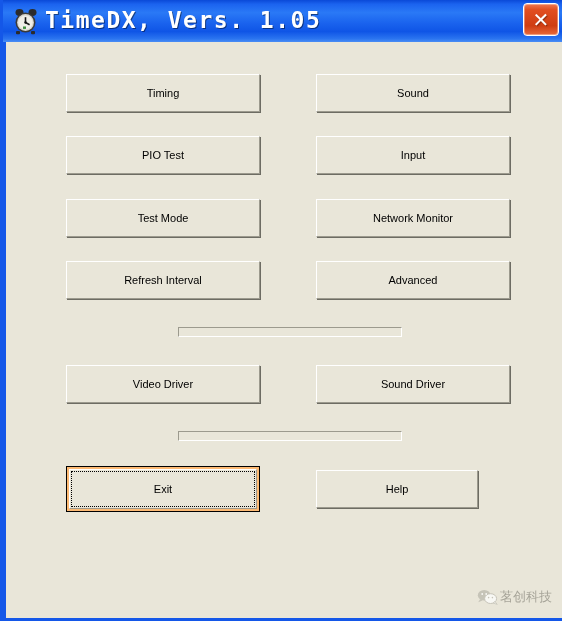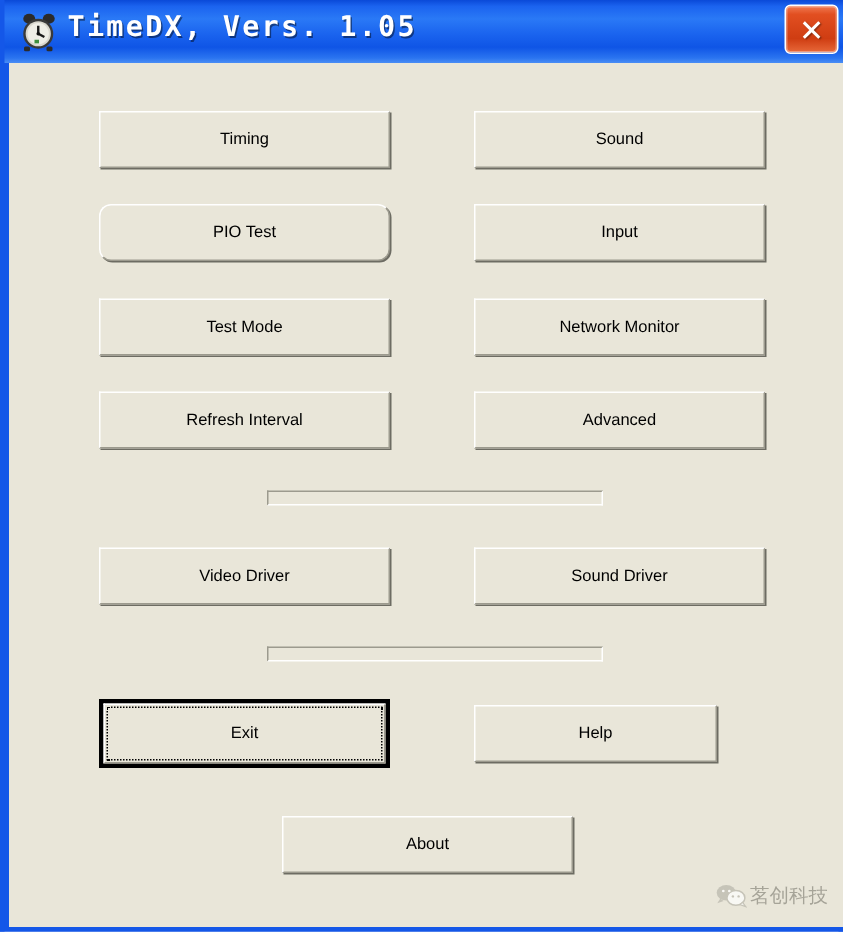--- a/index.html
+++ b/index.html
@@ -48,21 +48,21 @@
   #title-icon {
     position: absolute;
     left: 8px; top: 6px;
     width: 30px; height: 30px;
   }
   #title-text {
     position: absolute;
     left: 42px;
     top: 7px;
     font-family: "DejaVu Sans Mono", "Liberation Mono", monospace;
-    font-size: 19px;
+    font-size: 23px;
     font-weight: bold;
     color: #ffffff;
     letter-spacing: 1.5px;
     white-space: nowrap;
     text-shadow: 1px 1px 0px rgba(0,0,0,0.45);
   }
   #close-button {
     position: absolute;
     right: 6px;
     top: 3px;
@@ -119,21 +119,21 @@
     line-height: 1;
     white-space: nowrap;
     user-select: none;
   }
 
   
   .btn.default {
     border: 1px solid #000000;
     box-shadow: none;
     padding: 2px;
-    background: #000000;
+    background: #fdba74;
   }
   .btn.default .inner {
     position: absolute;
     left: 2px; top: 2px; right: 2px; bottom: 2px;
     box-sizing: border-box;
     background: #e9e6d9;
     border-top: 1px solid #ffffff;
     border-left: 1px solid #ffffff;
     border-right: 1px solid #9c9a8e;
     border-bottom: 1px solid #9c9a8e;
@@ -224,21 +224,21 @@
   <div id="client">
 
     <div class="separator" style="left: 172px; top: 285px; width: 224px;"></div>
       <div class="separator" style="left: 172px; top: 389px; width: 224px;"></div>
       <div class="btn" style="left: 60px; top: 32px; width: 194px; height: 38px;">
         <span>Timing</span>
       </div>
       <div class="btn" style="left: 310px; top: 32px; width: 194px; height: 38px;">
         <span>Sound</span>
       </div>
-      <div class="btn" style="left: 60px; top: 94px; width: 194px; height: 38px; border-radius: 8px;">
+      <div class="btn" style="left: 60px; top: 94px; width: 194px; height: 38px;">
         <span>PIO Test</span>
       </div>
       <div class="btn" style="left: 310px; top: 94px; width: 194px; height: 38px;">
         <span>Input</span>
       </div>
       <div class="btn" style="left: 60px; top: 157px; width: 194px; height: 38px;">
         <span>Test Mode</span>
       </div>
       <div class="btn" style="left: 310px; top: 157px; width: 194px; height: 38px;">
         <span>Network Monitor</span>
@@ -250,23 +250,20 @@
         <span>Advanced</span>
       </div>
       <div class="btn" style="left: 60px; top: 323px; width: 194px; height: 38px;">
         <span>Video Driver</span>
       </div>
       <div class="btn" style="left: 310px; top: 323px; width: 194px; height: 38px;">
         <span>Sound Driver</span>
       </div>
       <div class="btn" style="left: 310px; top: 428px; width: 162px; height: 38px;">
         <span>Help</span>
-      </div>
-      <div class="btn" style="left: 182px; top: 502px; width: 194px; height: 38px;">
-        <span>About</span>
       </div>
       <div class="btn default" style="left: 60px; top: 424px; width: 194px; height: 46px;">
         <div class="inner">
           <span class="lbl">Exit</span>
         </div>
         <div class="focus-rect"></div>
       </div>
       <div id="watermark">
       <span class="wm-icon">
         <svg width="22" height="18" viewBox="0 0 22 18">

